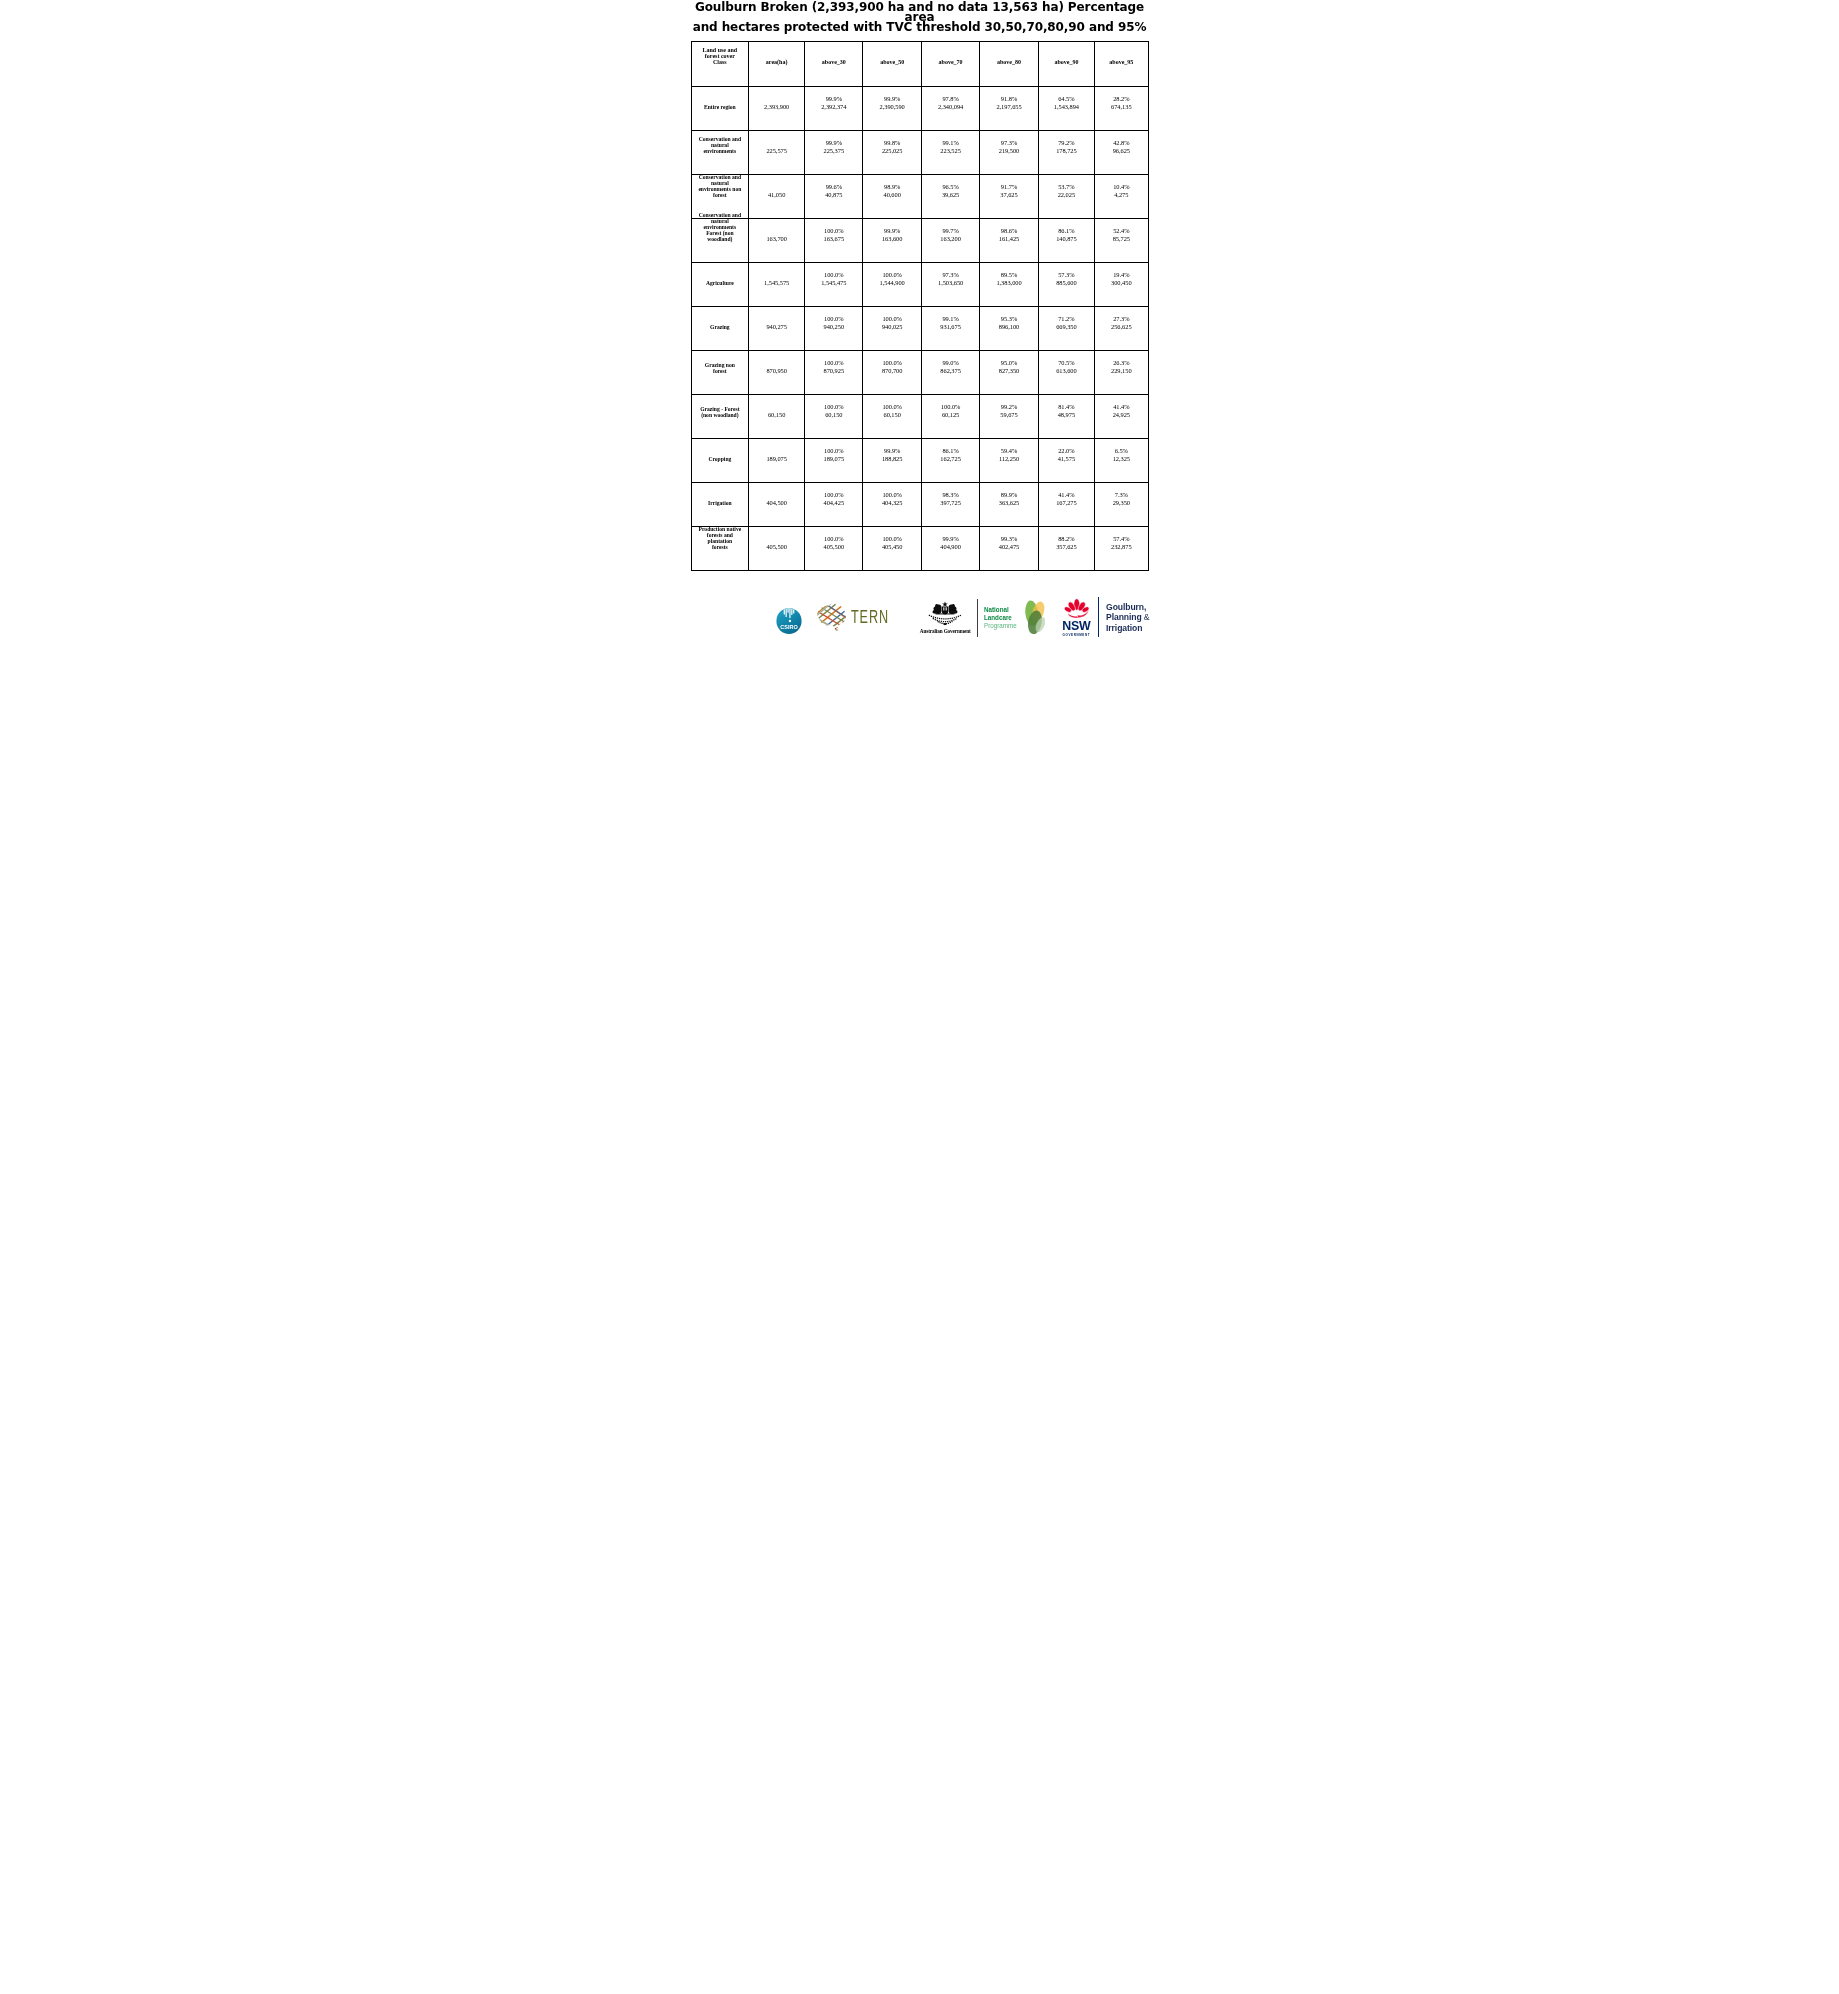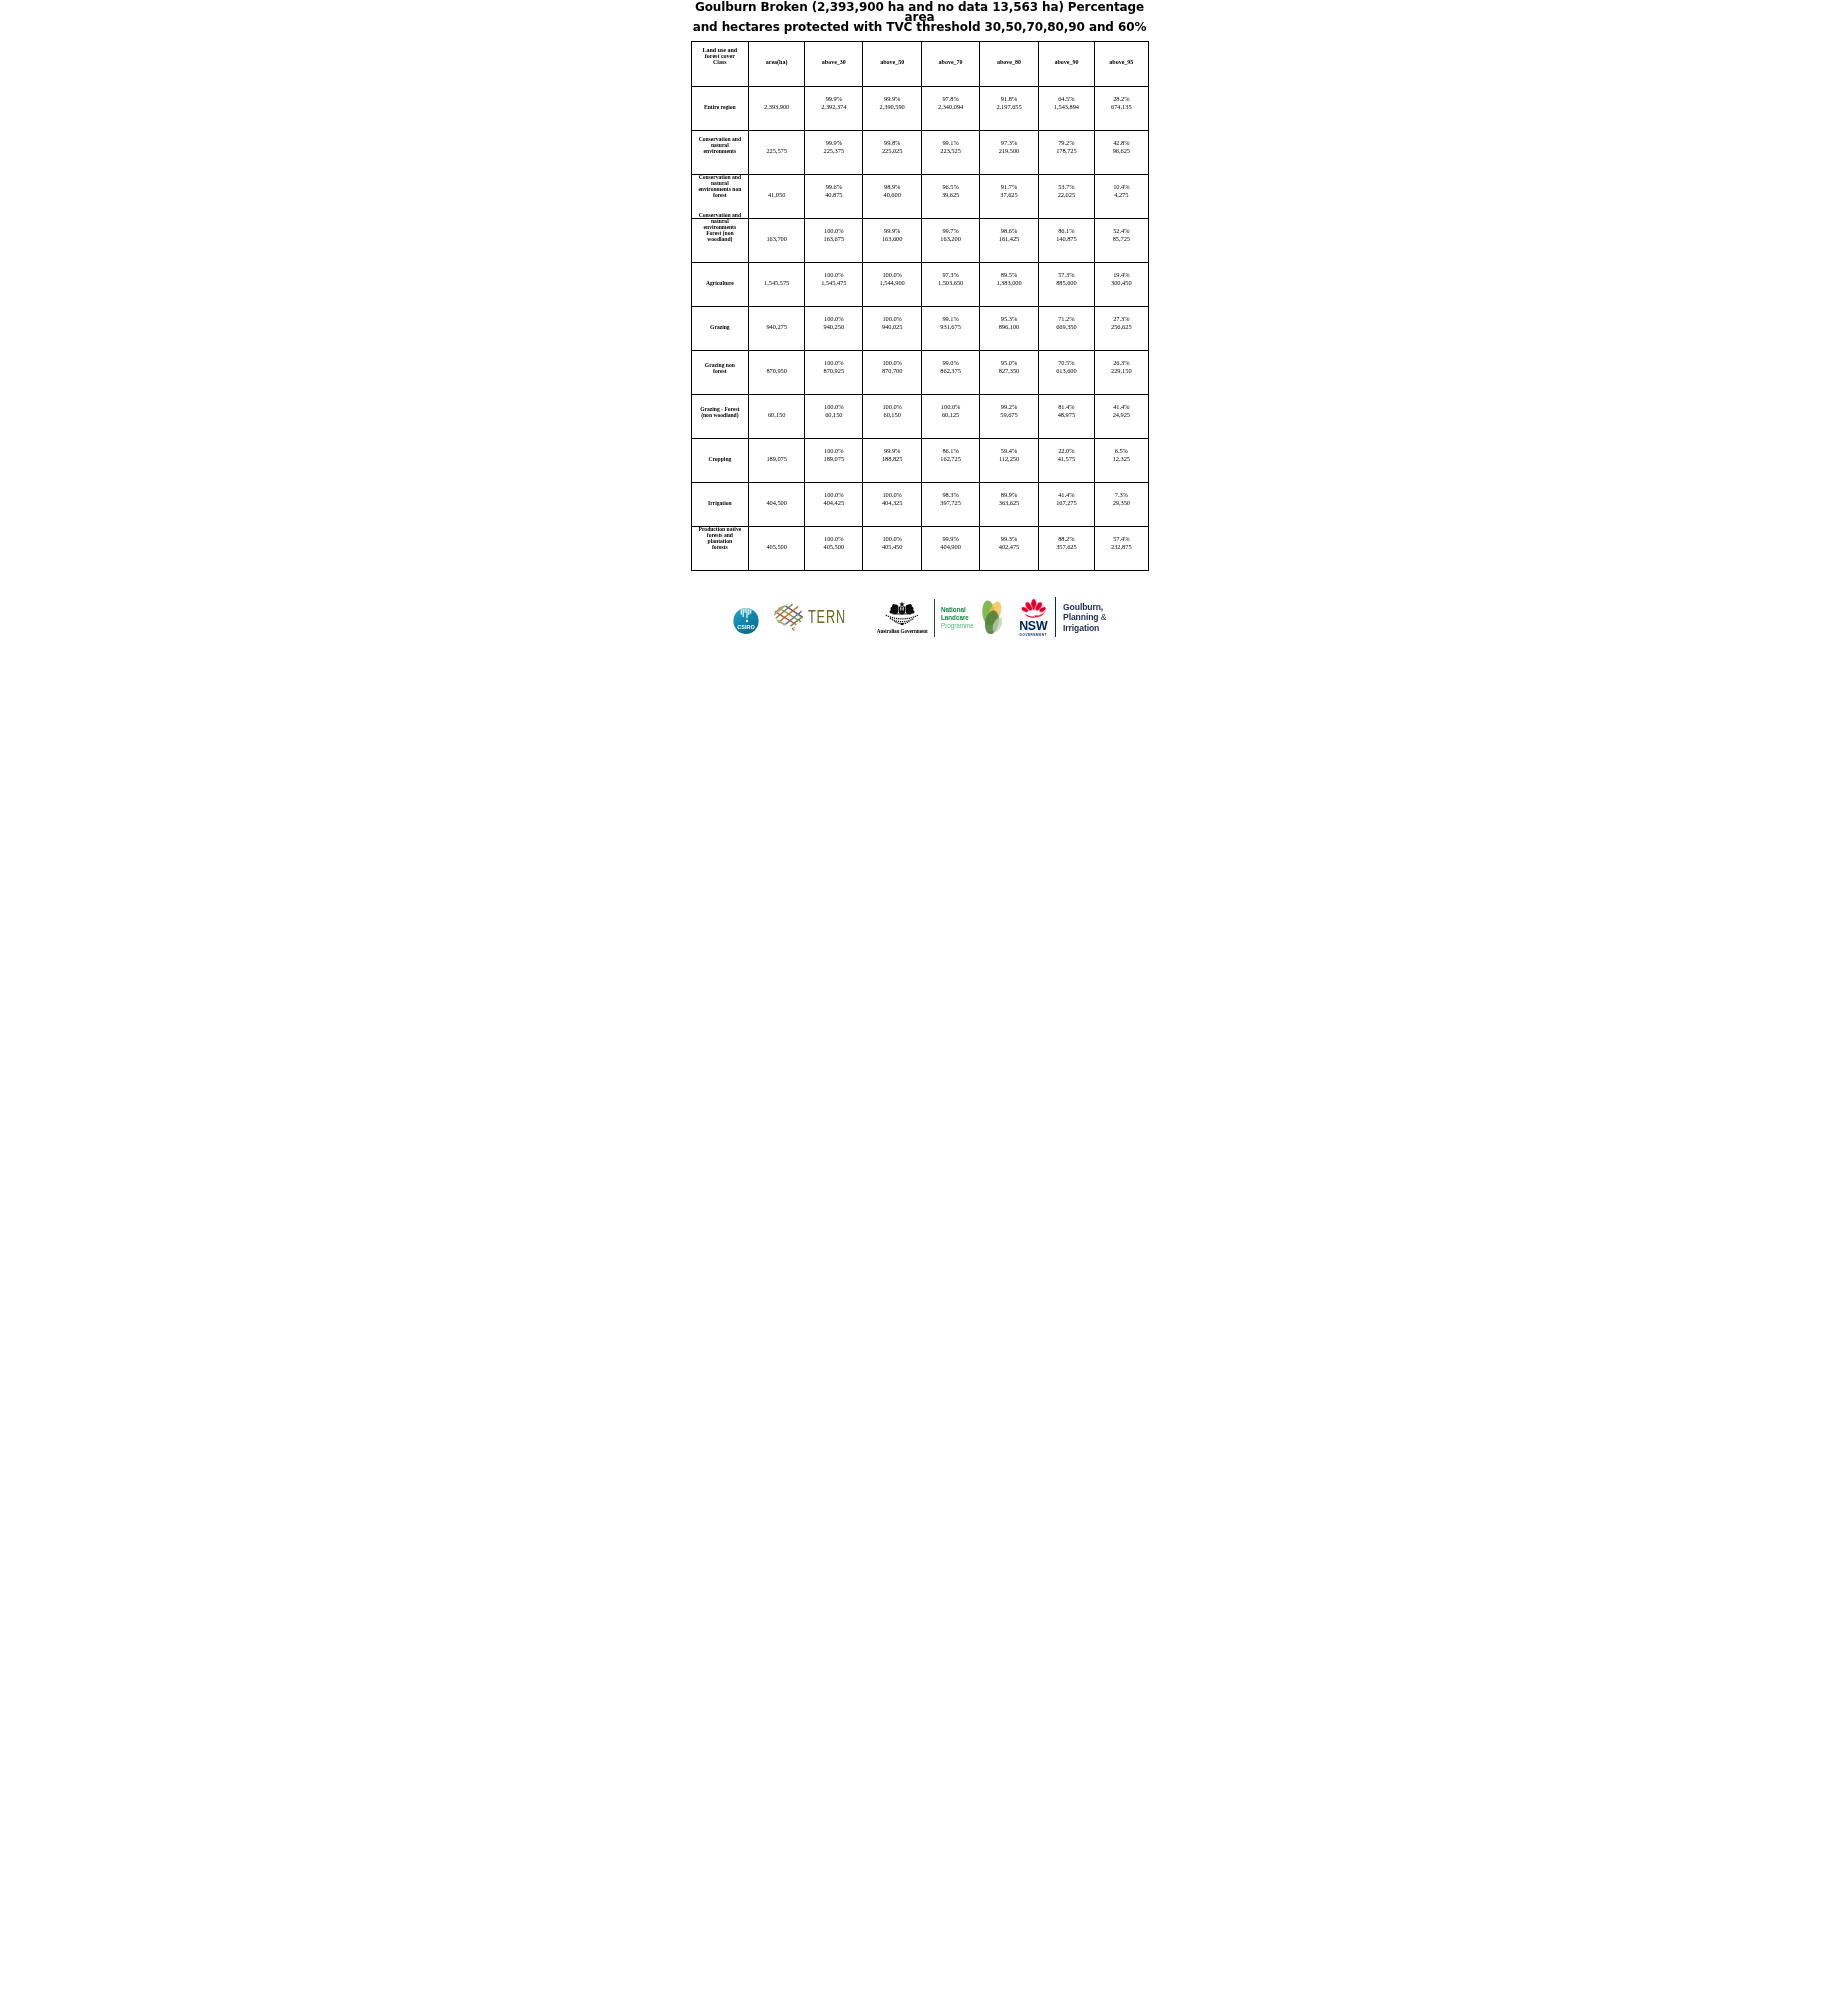--- a/index.html
+++ b/index.html
@@ -23,21 +23,21 @@
     padding:0;position:relative;background:transparent;vertical-align:top;
   }
   thead tr{height:45px;} tbody tr{height:44px;}
   .blk{position:absolute;left:0.8px;right:0.8px;text-align:center;white-space:pre-line;z-index:3;}
   .num{bottom:calc(53% - 4.2px);font-size:6.4px;line-height:8.4px;letter-spacing:-0.04px;font-weight:normal;}
   .lbl{bottom:calc(53% - 3.2px);font-size:5.6px;line-height:6px;font-weight:bold;}
   .hdr{bottom:calc(53% - 3.2px);font-size:6px;line-height:6.4px;font-weight:bold;}
   
   .footer{
     position:absolute;top:597px;left:0;right:0;height:41px;
-    display:flex;justify-content:center;align-items:center;
+    display:flex;justify-content:flex-end;align-items:center;
     font-family:"Liberation Sans","DejaVu Sans",sans-serif;
   }
   .csiro{margin-top:6.4px;margin-right:13.6px;flex:none;}
   .terngroup{display:flex;align-items:center;margin-right:21px;margin-top:0.8px;flex:none;}
   .terntext{
     font-size:17.6px;font-weight:400;color:#646c23;letter-spacing:1.2px;
     transform:scaleX(0.72);transform-origin:left center;margin-left:1.6px;width:48px;
   }
   .ausgov{display:flex;flex-direction:column;align-items:center;margin-right:6.4px;flex:none;}
   .ausgovlabel{
@@ -57,21 +57,21 @@
   .ag{font-size:8.6px;font-weight:bold;color:#1c2c56;line-height:10.4px;letter-spacing:-0.1px;}
   .ag .amp{font-weight:400;}
 </style>
 </head>
 <body>
 
 <div class="page">
 
   <div class="title">
     <div>Goulburn Broken (2,393,900 ha and no data 13,563 ha) Percentage area</div>
-    <div>and hectares protected with TVC threshold 30,50,70,80,90 and 60%</div>
+    <div>and hectares protected with TVC threshold 30,50,70,80,90 and 95%</div>
   </div>
 
   <table class="t">
     <colgroup>
       <col style="width:12.55%">
         <col style="width:12.30%">
         <col style="width:12.72%">
         <col style="width:12.83%">
       <col style="width:12.74%">
         <col style="width:12.83%">

